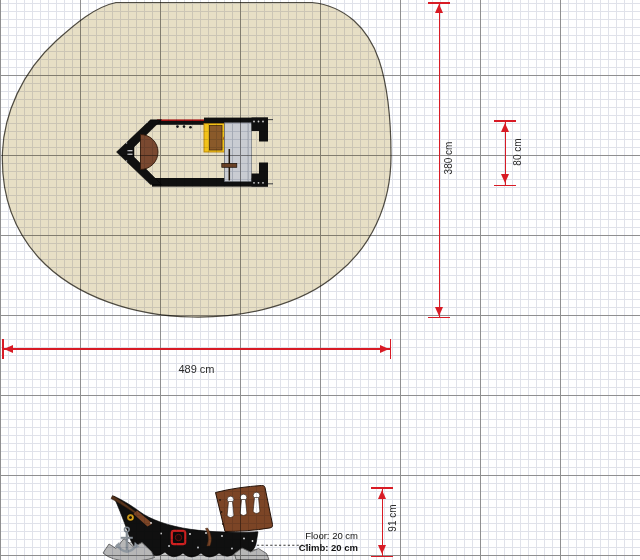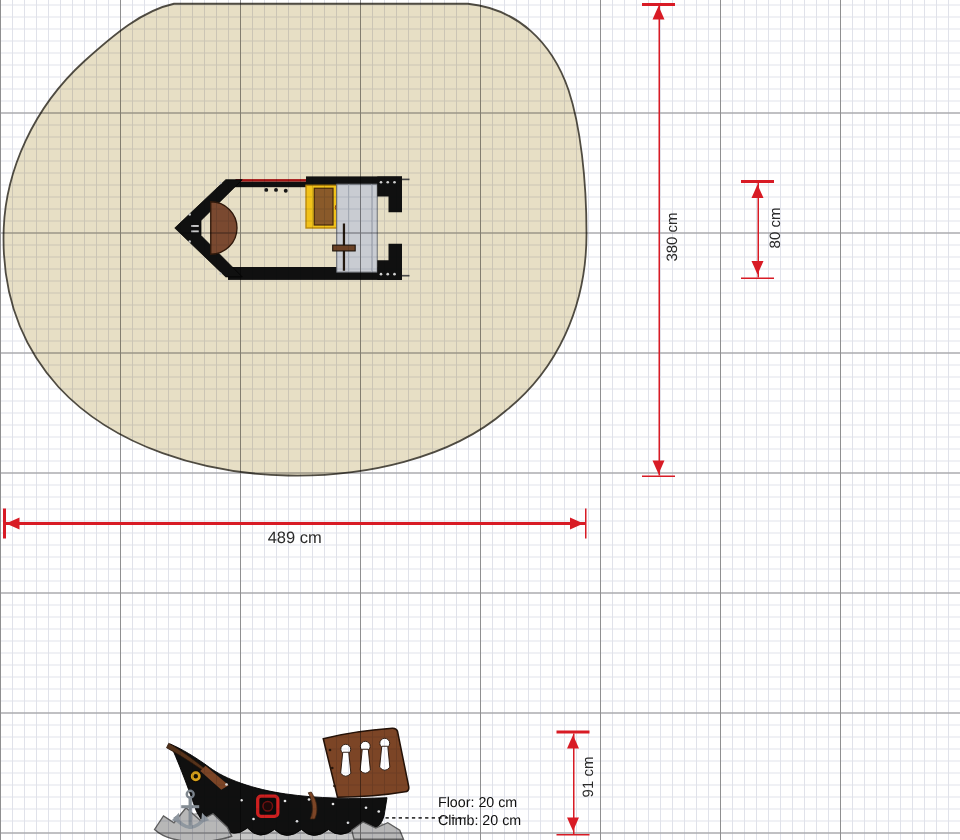--- a/index.html
+++ b/index.html
@@ -18,21 +18,21 @@
   .drawing{position:absolute;left:0;top:0;mix-blend-mode:multiply;}
   .dim{position:absolute;}
   .dim .ln,.dim .cap{position:absolute;background:var(--dimension-red,#d81b25);}
   .arr{position:absolute;width:0;height:0;}
   .arr.left {border-top:4px solid transparent;border-bottom:4px solid transparent;border-right:9px solid var(--dimension-red,#d81b25);}
   .arr.right{border-top:4px solid transparent;border-bottom:4px solid transparent;border-left:9px solid var(--dimension-red,#d81b25);}
   .arr.up   {border-left:4px solid transparent;border-right:4px solid transparent;border-bottom:9px solid var(--dimension-red,#d81b25);}
   .arr.down {border-left:4px solid transparent;border-right:4px solid transparent;border-top:9px solid var(--dimension-red,#d81b25);}
   .dim-label{position:absolute;font-size:11px;color:#2b2b2b;text-align:center;white-space:nowrap;}
   .dim-label.v{width:60px;height:12px;line-height:12px;font-size:10px;transform:rotate(-90deg);}
-  .note{position:absolute;width:66px;font-size:9.5px;line-height:11px;color:#101010;white-space:nowrap;}
+  .note{position:absolute;width:66px;font-size:9.5px;line-height:11px;color:#101010;text-align:right;white-space:nowrap;}
 </style>
 </head>
 <body>
 
 <div class="stage">
 
   <svg class="drawing" width="640" height="560" viewBox="0 0 640 560">
 
     <path d="M 116 2.5 L 312 2.5 C 345 6 368 28 379 60 C 387 84 391 120 391 156
          C 391 205 371 247 337 274 C 300 306 242 318 192 317
@@ -137,21 +137,21 @@
       <line x1="257" y1="545.2" x2="310.5" y2="545.2" stroke="#3a3a3a" stroke-width="1.1" stroke-dasharray="2.2 2.2"></line>
     </g>
   </svg>
 
   <div class="dim" style="left:2px;top:339px;width:389px;height:30px;">
     <div class="cap" style="left:0;top:0;width:1.5px;height:20px;"></div>
     <div class="cap" style="left:387.5px;top:0;width:1.5px;height:20px;"></div>
     <div class="ln" style="left:1.5px;top:9.3px;width:386px;height:1.4px;"></div>
     <div class="arr left" style="left:2px;top:6px;"></div>
     <div class="arr right" style="left:378px;top:6px;"></div>
-    <div class="dim-label" style="left:0;width:389px;top:14px;">489 cm</div>
+    <div class="dim-label" style="left:0;width:389px;top:24px;">489 cm</div>
   </div>
 
 
   <div class="dim" style="left:428px;top:2px;width:22px;height:316px;">
     <div class="cap" style="left:0;top:0;width:22px;height:1.5px;"></div>
     <div class="cap" style="left:0;top:314.5px;width:22px;height:1.5px;"></div>
     <div class="ln" style="left:10.5px;top:1.5px;width:1.4px;height:313px;"></div>
     <div class="arr up" style="left:7.2px;top:2px;"></div>
     <div class="arr down" style="left:7.2px;top:305px;"></div>
     <div class="dim-label v" style="left:-9px;top:150px;">380 cm</div>
@@ -169,15 +169,15 @@
   <div class="dim" style="left:371px;top:487px;width:22px;height:70px;">
     <div class="cap" style="left:0;top:0;width:22px;height:1.5px;"></div>
     <div class="cap" style="left:0;top:68.5px;width:22px;height:1.5px;"></div>
     <div class="ln" style="left:10.5px;top:1.5px;width:1.4px;height:67px;"></div>
     <div class="arr up" style="left:7.2px;top:2.5px;"></div>
     <div class="arr down" style="left:7.2px;top:58px;"></div>
     <div class="dim-label v" style="left:-8px;top:24.5px;">91 cm</div>
   </div>
 
   <div class="note" style="left:292px;top:529.5px;">Floor: 20 cm</div>
-  <div class="note" style="left:292px;top:542px;">Climb: 20 cm</div>
+  <div class="note" style="left:292px;top:542px;font-weight:bold;">Climb: 20 cm</div>
 
 </div>
 
 </body></html>

